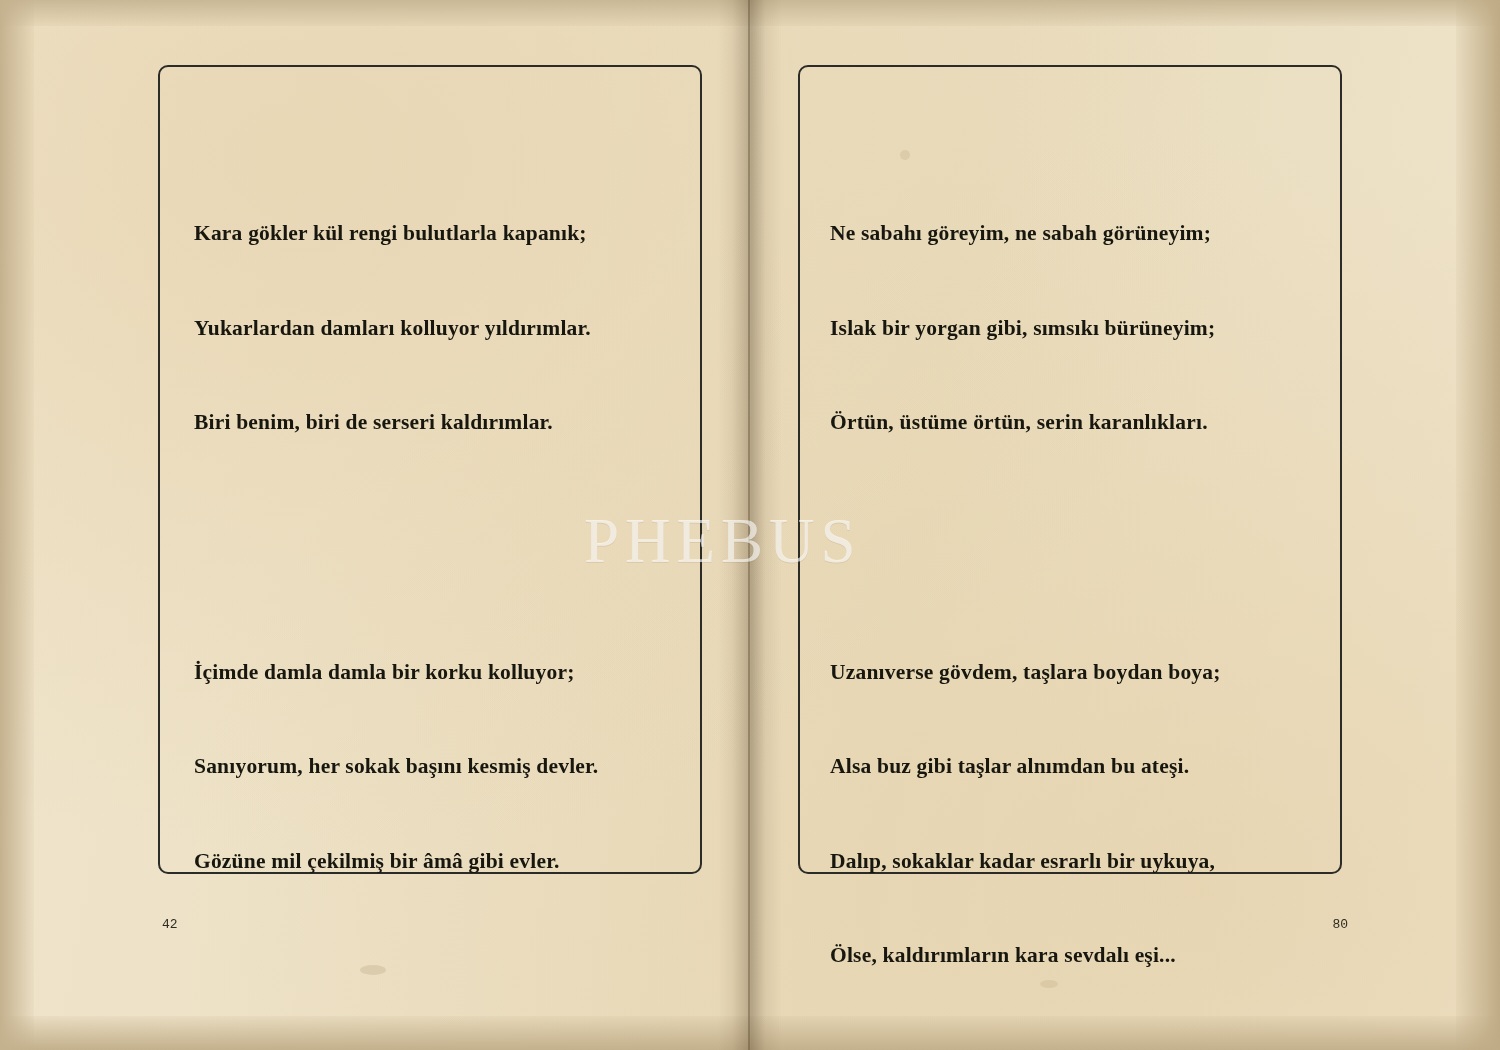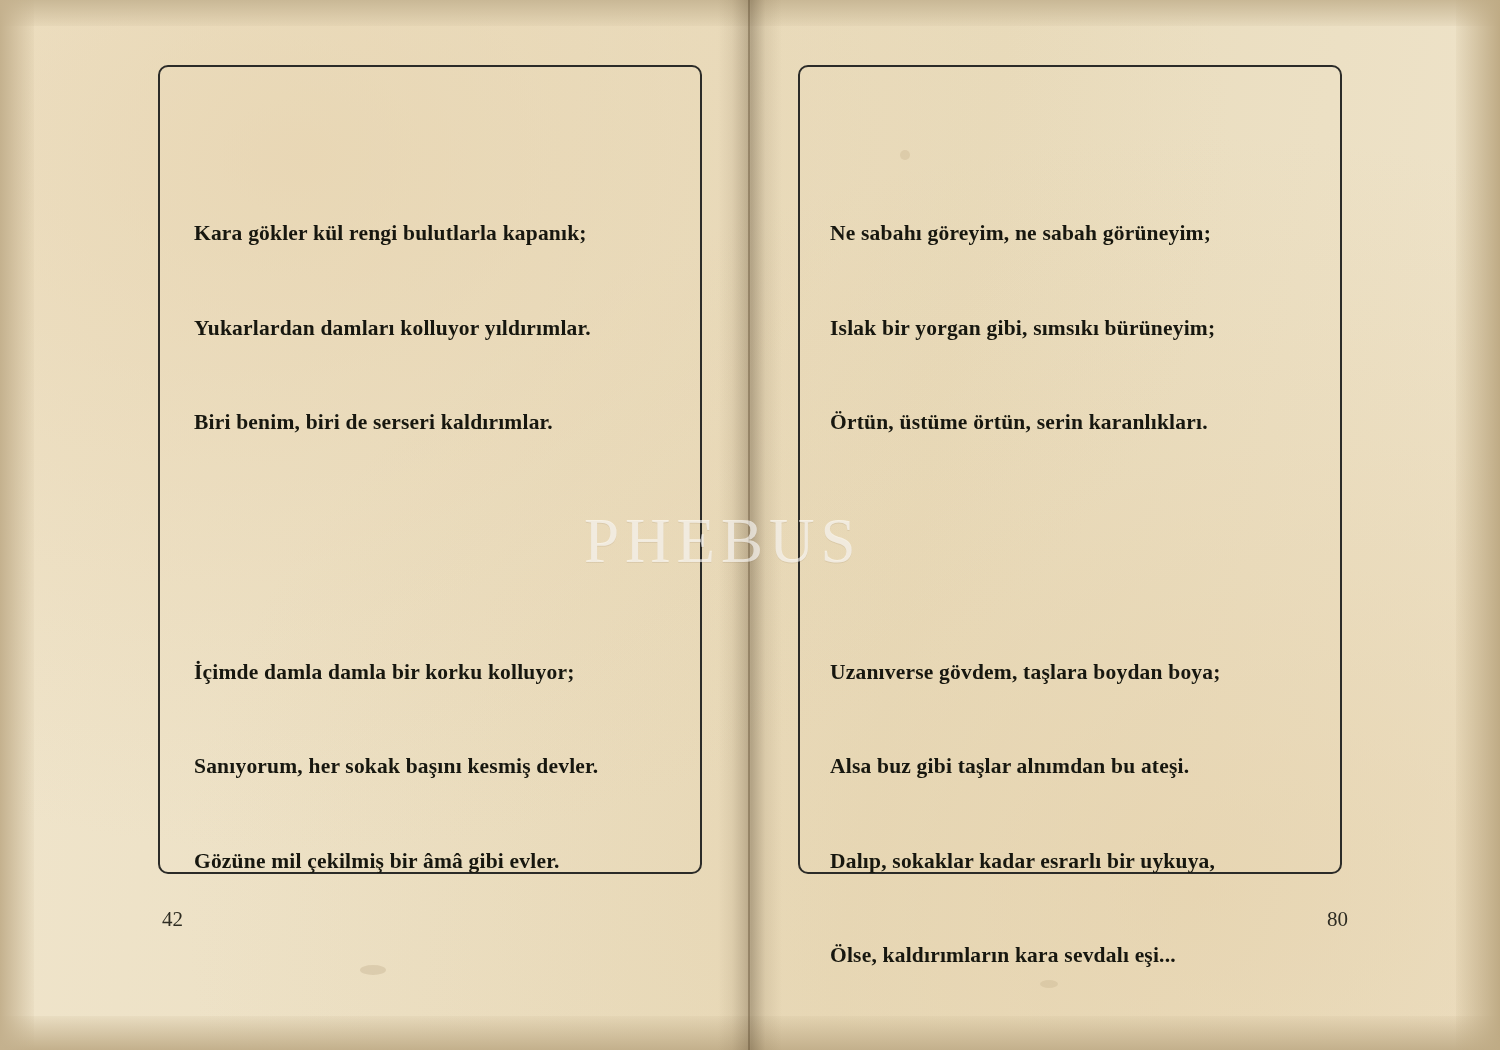--- a/index.html
+++ b/index.html
@@ -120,23 +120,23 @@
     top: 92px;
     width: 480px;
   }
 
   .stanza { margin: 0 0 29px 0; }
   .stanza .line { display: block; }
 
   .folio {
     position: absolute;
     bottom: 118px;
-    font-size: 21px;
+    font-size: 13px;
     color: #2e2c22;
-    font-family: Liberation Serif, serif;
+    font-family: Liberation Mono, monospace;
   }
   .page.left .folio  { left: 128px; }
   .page.right .folio { right: 122px; }
 
   
   .watermark {
     position: absolute;
     left: 556px;
     top: 505px;
     font-size: 63px;

